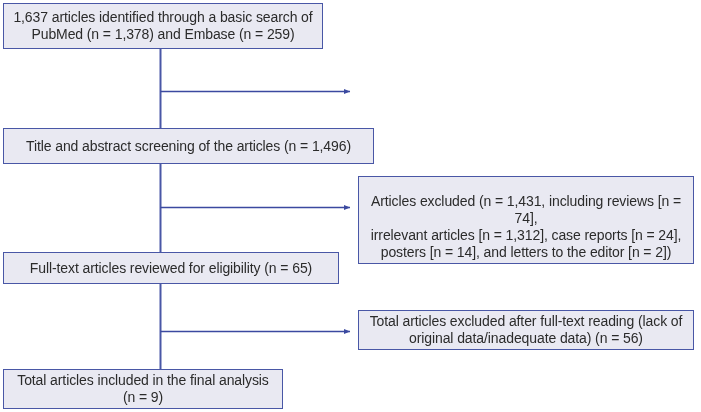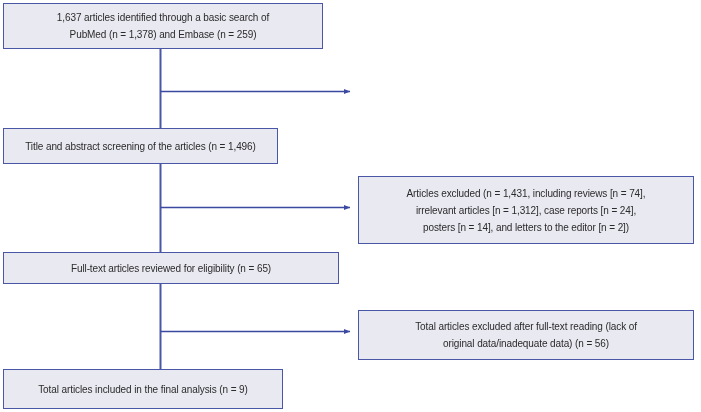--- a/index.html
+++ b/index.html
@@ -28,43 +28,43 @@
   .node {
     position: absolute;
     box-sizing: border-box;
     background: #e9e9f2;
     border: 1.5px solid #4957a6;
     display: flex;
     align-items: center;
     justify-content: center;
     text-align: center;
     color: #2b2b2b;
-    font-size: 10px;
+    font-size: 14px;
     line-height: 17px;
     letter-spacing: -0.1px;
     padding: 2px 8px;
     white-space: pre-line;
   }
 
   .node-text {
     display: block;
     width: 100%;
     white-space: pre-line;
   }
 
   
   #node-identified  { left: 3px;   top: 3px;   width: 320px; height: 46px; }
-  #node-screening   { left: 3px;   top: 128px; width: 275px; height: 36px; }
+  #node-screening   { left: 3px;   top: 128px; width: 371px; height: 36px; }
   #node-fulltext    { left: 3px;   top: 252px; width: 336px; height: 32px; }
   #node-included    { left: 3px;   top: 369px; width: 280px; height: 40px; }
 
   
   #node-duplicates  { left: 358px; top: 72px;  width: 236px; height: 36px; }
-  #node-excluded    { left: 358px; top: 176px; width: 336px; height: 68px; }
-  #node-excluded-ft { left: 358px; top: 310px; width: 336px; height: 50px; }
+  #node-excluded    { left: 358px; top: 176px; width: 336px; height: 88px; align-items: flex-end; }
+  #node-excluded-ft { left: 358px; top: 310px; width: 336px; height: 40px; }
 
   
   svg.connectors {
     position: absolute;
     left: 0;
     top: 0;
     width: 701px;
     height: 412px;
     pointer-events: none;
   }

